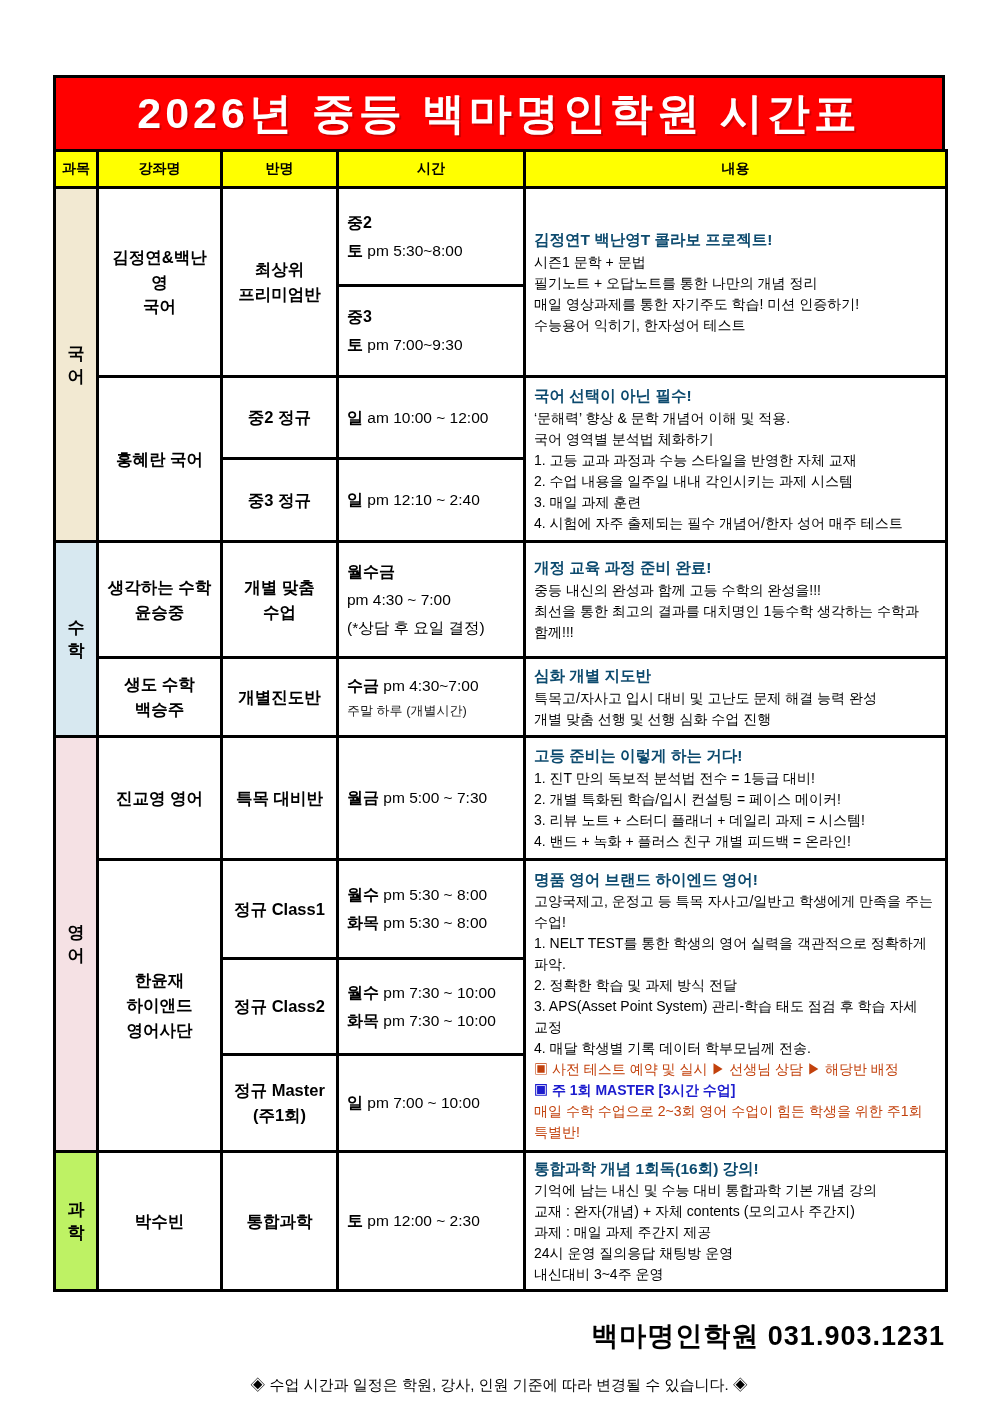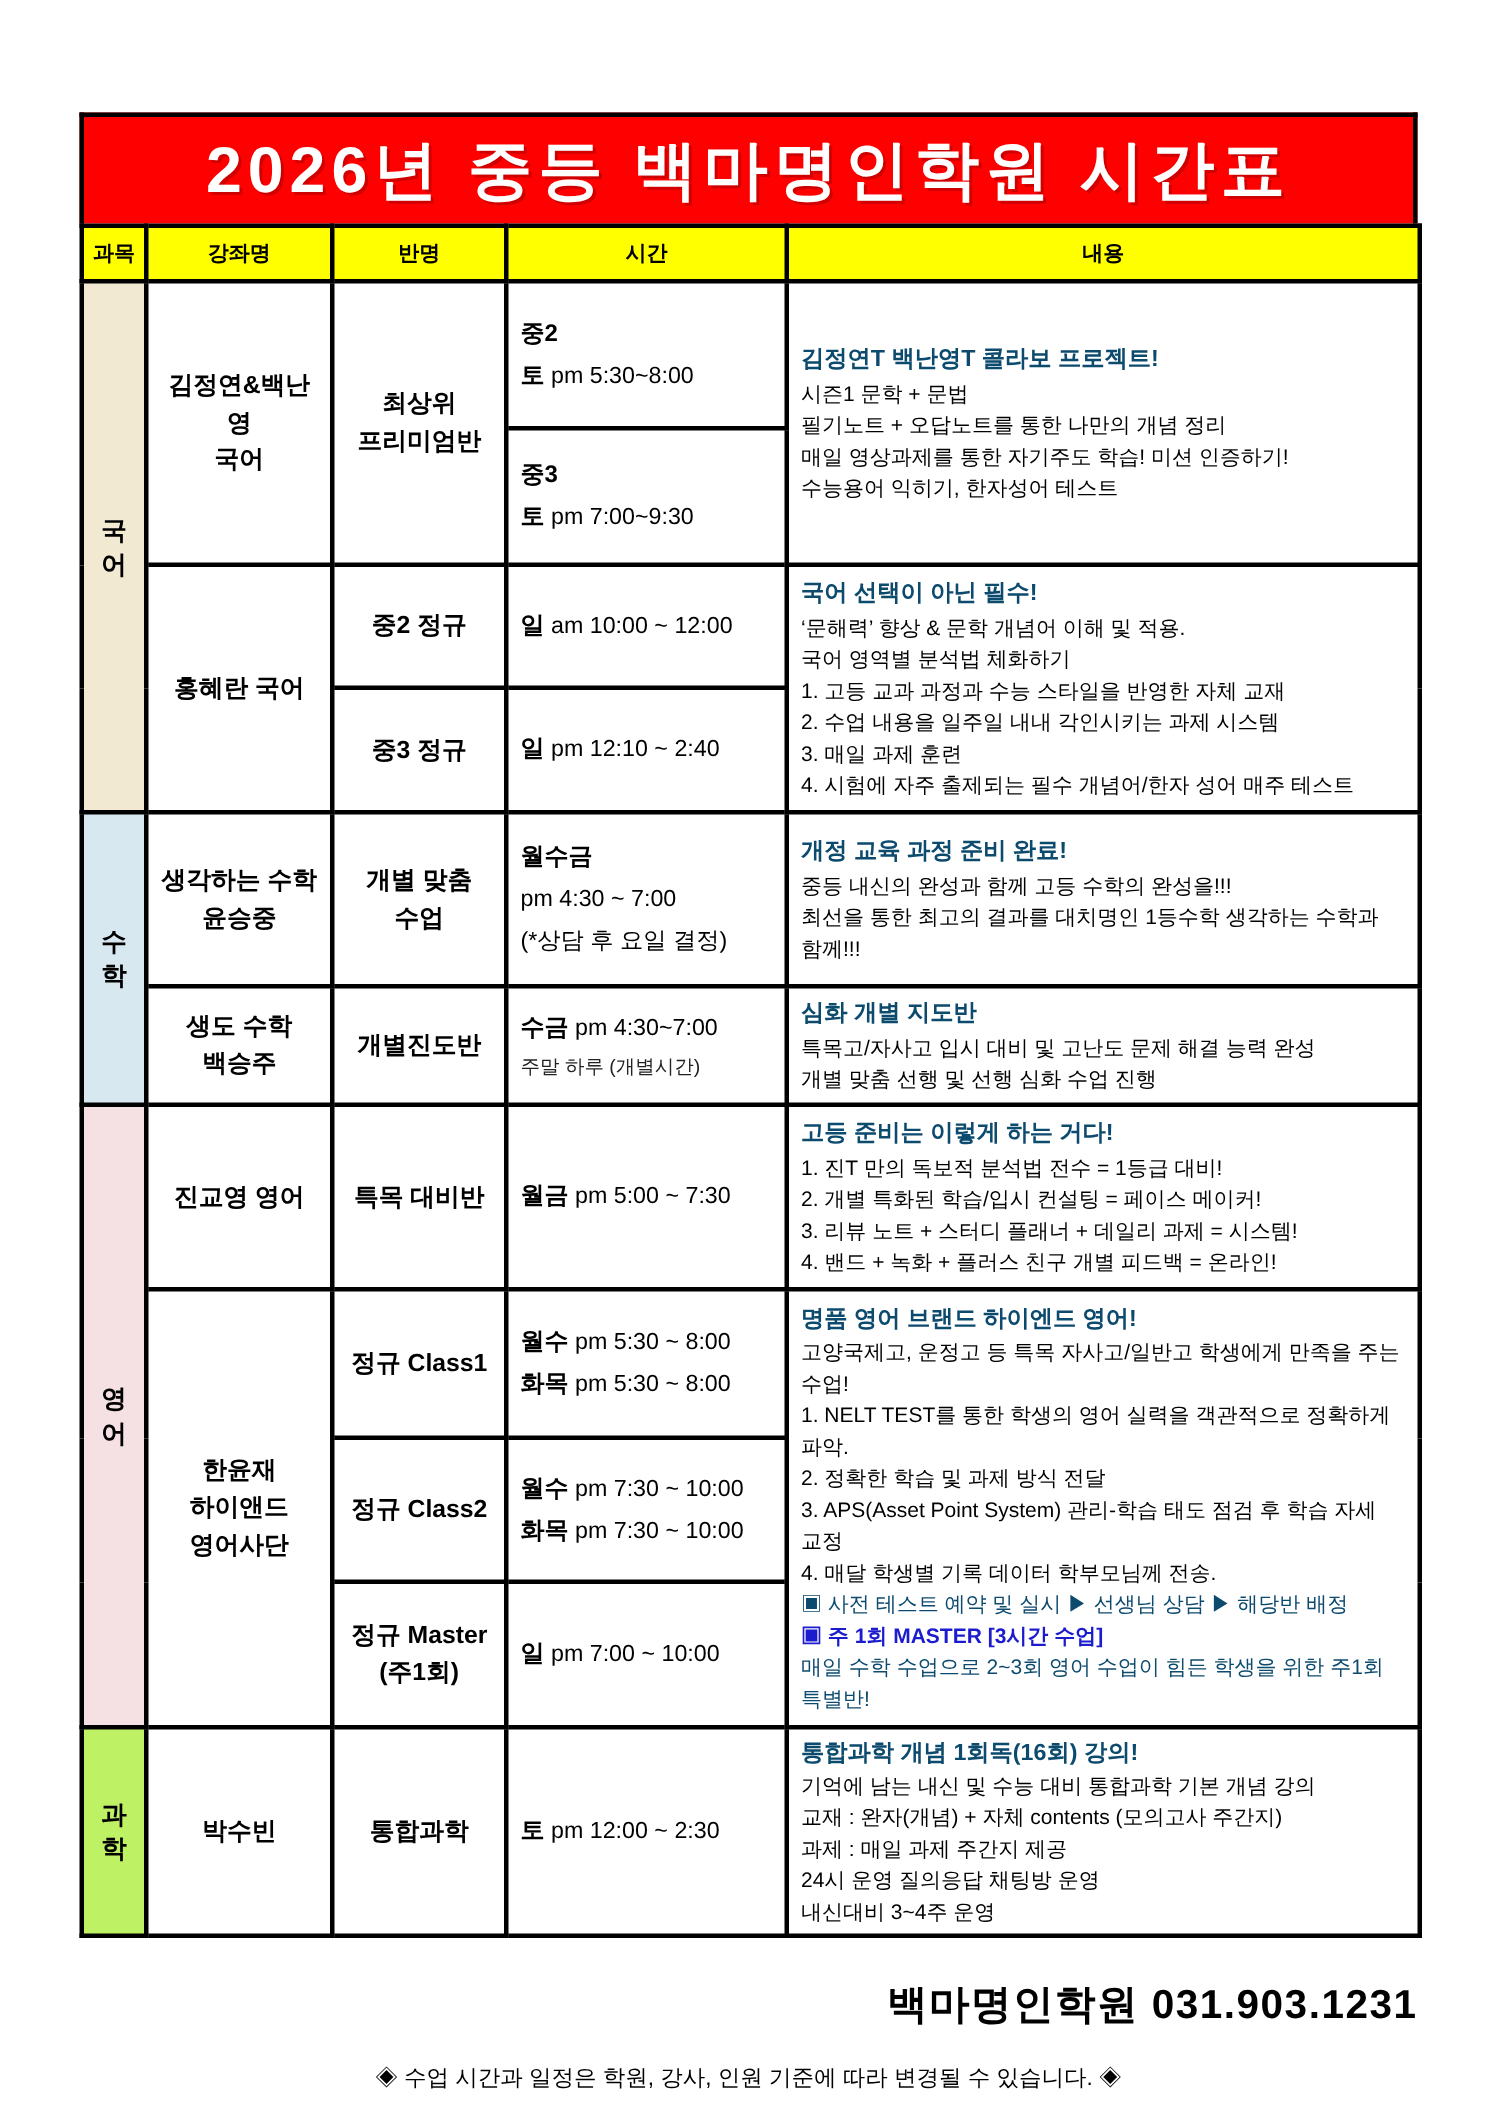--- a/index.html
+++ b/index.html
@@ -43,21 +43,21 @@
   }
 
   td.time { font-size:15.5px; padding-left:11px; }
   .tline { line-height:1.75; white-space:nowrap; }
   .tline b { font-size:16px; }
   .tline.small { font-size:13px; color:#222; }
 
   td.content { font-size:14px; line-height:1.5; padding:6px 10px; word-break:keep-all; }
   .cline { min-height:1em; }
   .cline.head { color:#0c4a6e; font-weight:bold; font-size:15.5px; }
-  .cline.blue { color:#0c4a6e; }
+  .cline.blue { color:#c2410c; }
   .cline.blueb { color:#1c1cce; font-weight:bold; }
 
   .footer-brand {
     margin-top:26px; text-align:right;
     font-size:27px; font-weight:900; letter-spacing:1px;
   }
   .footer-note { margin-top:22px; text-align:center; font-size:15px; }
 </style>
 </head>
 <body>

